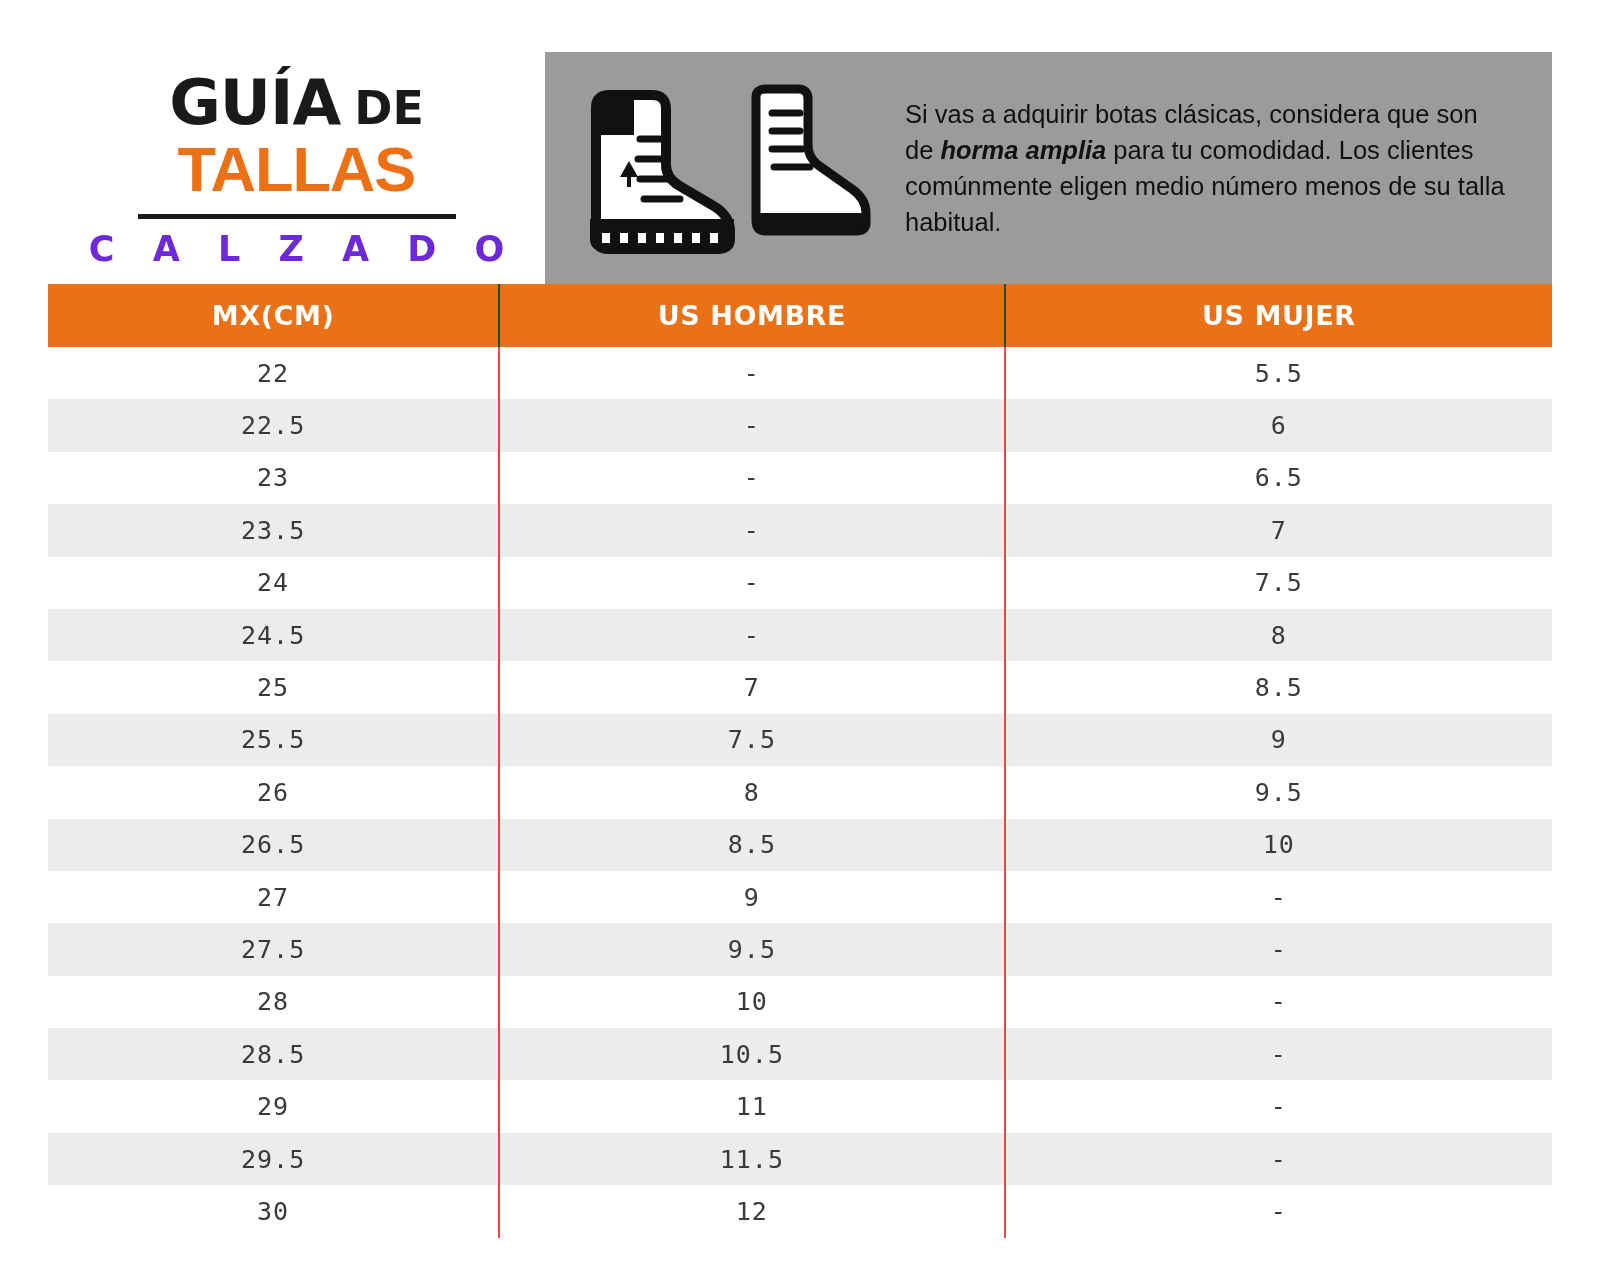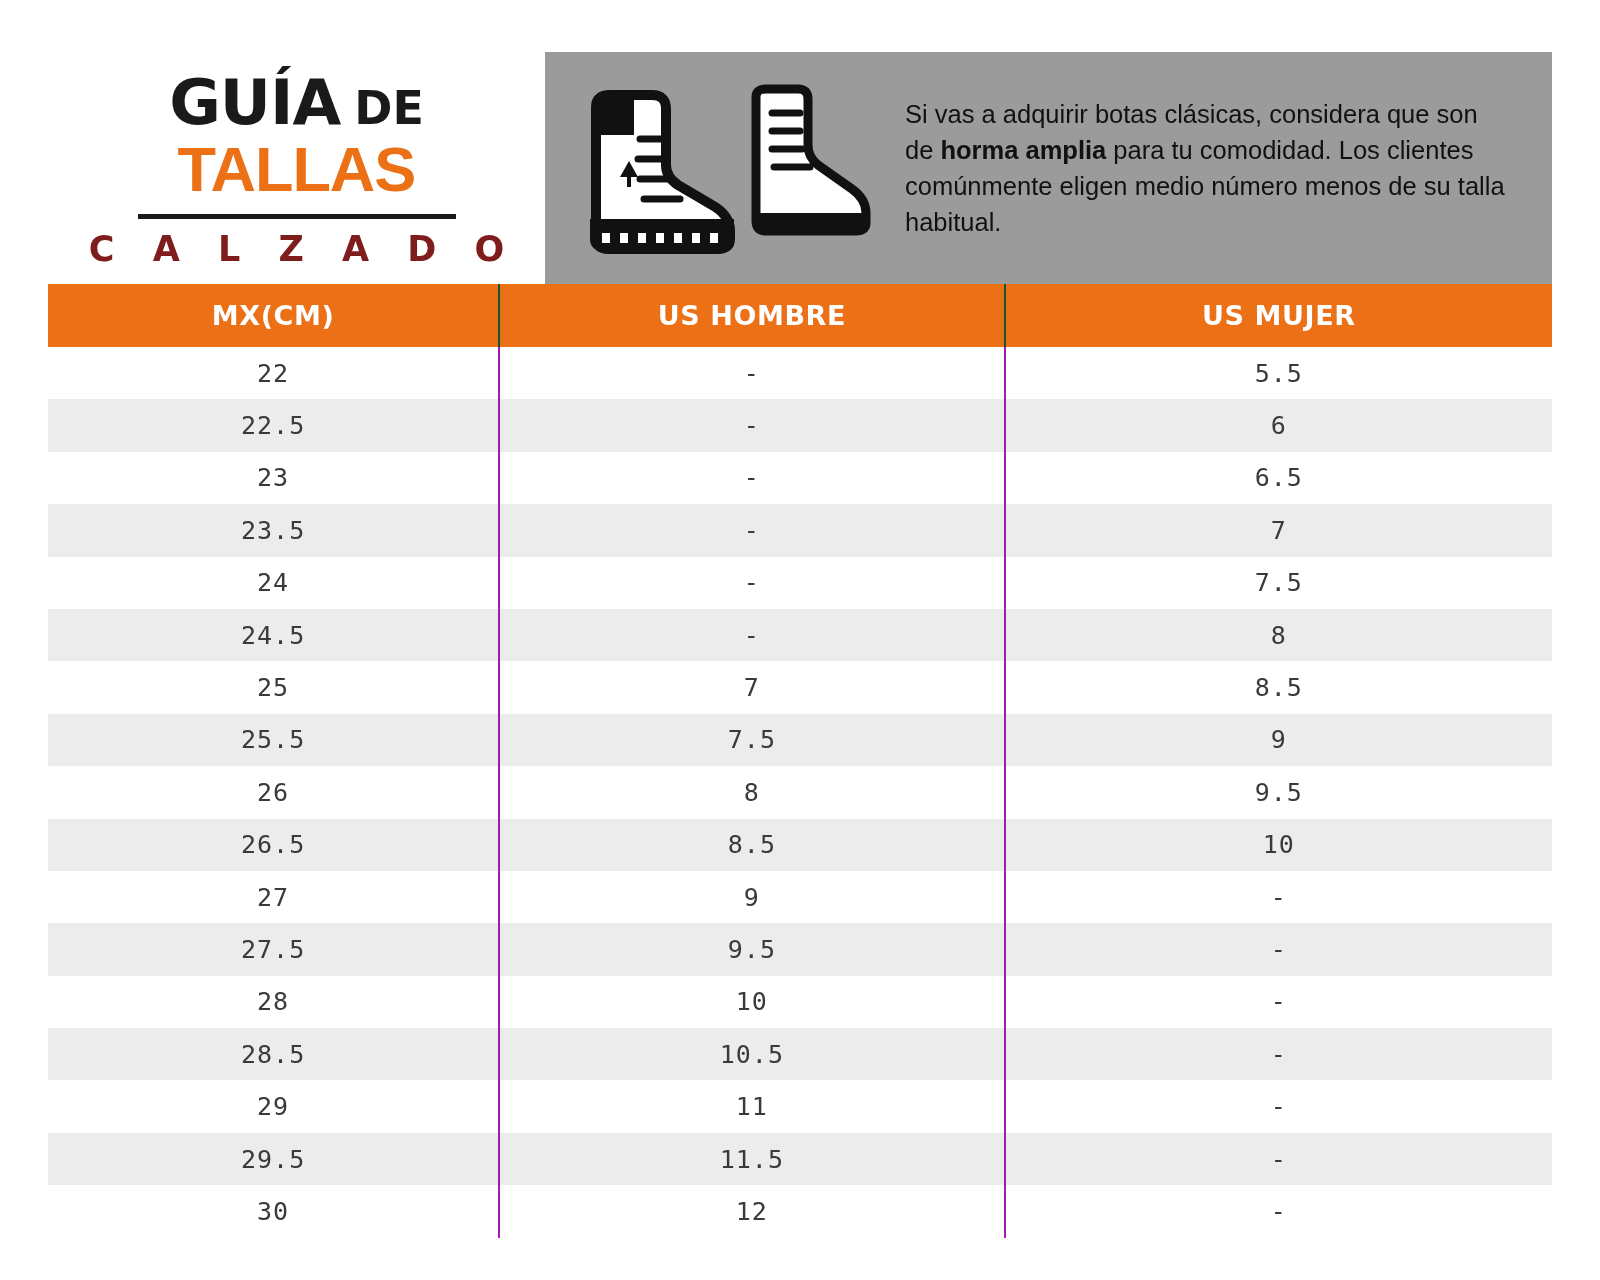--- a/index.html
+++ b/index.html
@@ -76,21 +76,21 @@
   .brand-rule {
     width: 318px;
     height: 5px;
     background: #1a1a1a;
     margin: 12px 0 10px 0;
   }
   .brand-calzado {
     font-size: 35px;
     font-weight: bold;
     letter-spacing: 13px;
-    color: #7f1d1d;
+    color: #6d28d9;
     font-family: "DejaVu Sans", sans-serif;
     text-indent: 13px;
   }
 
   .note-block {
     flex: 1;
     background: #9b9b9b;
     display: flex;
     flex-direction: row;
     align-items: center;
@@ -107,20 +107,21 @@
   .note-text {
     flex: 1;
     padding-right: 42px;
     font-size: 25.5px;
     line-height: 1.42;
     color: #111111;
     font-family: "Liberation Sans", sans-serif;
   }
   .note-text b {
     font-weight: bold;
+    font-style: italic;
   }
 
   
   .table-wrap {
     position: absolute;
     left: 48px;
     top: 284px;
     width: 1504px;
   }
   table.sizes {
@@ -140,21 +141,21 @@
     border-right: 2px solid #14532d;
   }
   table.sizes th:last-child { border-right: none; }
   table.sizes td {
     text-align: center;
     height: 50.4px;
     font-size: 25px;
     color: #3a3a3a;
     font-family: "DejaVu Sans Mono", monospace;
     letter-spacing: 1px;
-    border-right: 2px solid #a21caf;
+    border-right: 2px solid #ef4444;
   }
   table.sizes td:last-child { border-right: none; }
   table.sizes tbody tr:nth-child(odd) td { background: #ffffff; }
   table.sizes tbody tr:nth-child(even) td { background: #ececec; }
   col.c1 { width: 30%; }
   col.c2 { width: 33.6%; }
   col.c3 { width: 36.4%; }
 </style>
 </head>
 <body>

